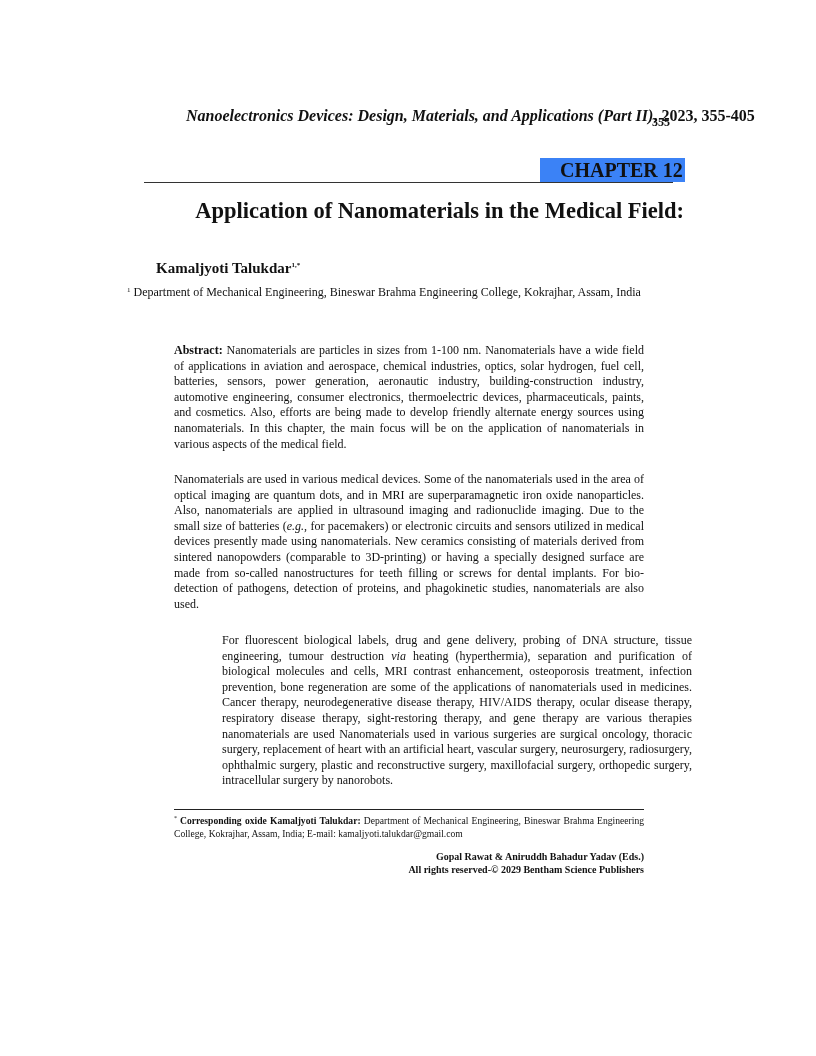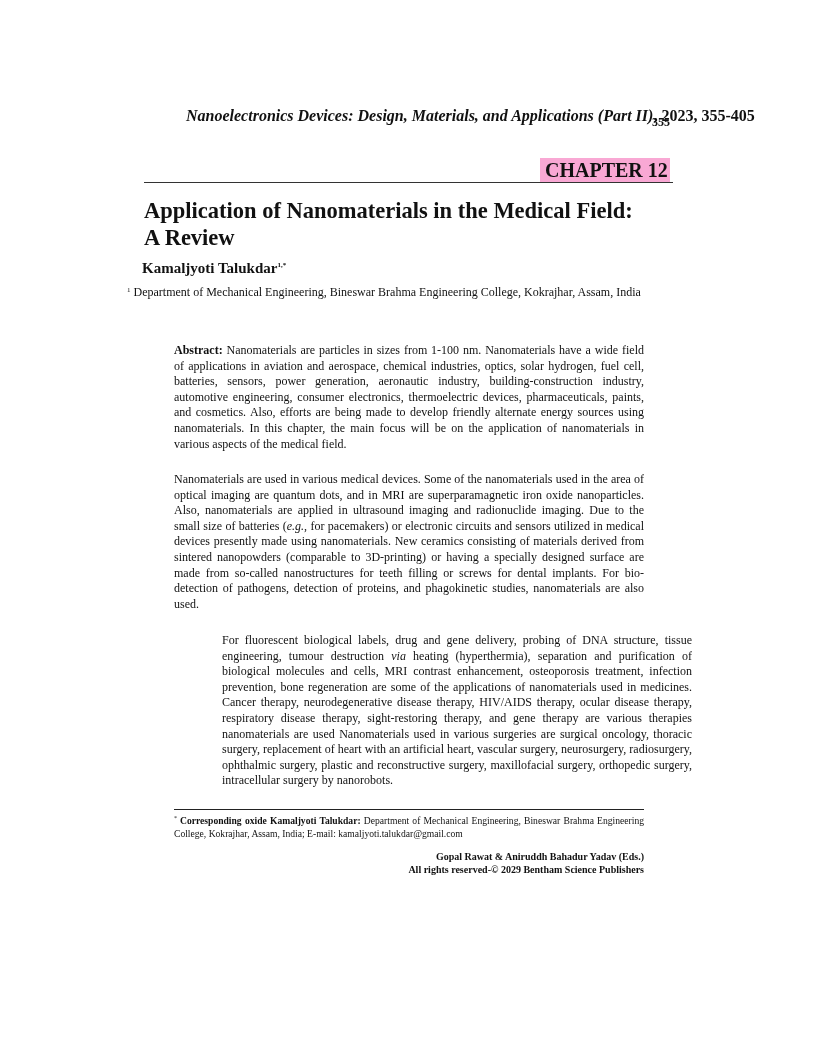--- a/index.html
+++ b/index.html
@@ -3,24 +3,24 @@
 <meta charset="utf-8">
 <style>
   html, body { margin: 0; padding: 0; background: #ffffff; }
   body { width: 816px; height: 1056px; position: relative; overflow: hidden;
          font-family: "Liberation Serif", "DejaVu Serif", serif; color: #111; }
   .abs { position: absolute; }
   #running-head { left: 186px; top: 107px; width: 486px; font-size: 16px; font-weight: bold; font-style: italic; white-space: nowrap; }
   #running-head .journal { font-style: italic; }
   #running-head .meta { font-style: normal; }
   #page-num { left: 652px; top: 115px; font-size: 12px; font-weight: bold; }
-  #chapter-box { left: 540px; top: 158px; background: #f9a8d4; padding: 0 2px 0 5px; font-size: 20px; font-weight: bold; line-height: 24px; }
+  #chapter-box { left: 540px; top: 158px; background: #3b82f6; padding: 0 2px 0 20px; font-size: 20px; font-weight: bold; line-height: 24px; }
   #rule-top { left: 144px; top: 182px; width: 529px; height: 1px; background: #333; }
-  #title { left: 144px; top: 197px; width: 540px; font-size: 22.5px; font-weight: bold; line-height: 27px; }
-  #author { left: 142px; top: 260px; font-size: 15px; font-weight: bold; text-align: center; }
+  #title { left: 144px; top: 197px; width: 540px; font-size: 22.5px; font-weight: bold; line-height: 27px; text-align: right; }
+  #author { left: 156px; top: 260px; font-size: 15px; font-weight: bold; text-align: center; }
   #author sup { font-size: 7px; font-weight: bold; vertical-align: 6px; }
   #affil { left: 127px; top: 283px; width: 530px; font-size: 12px; line-height: 15.5px; text-align: justify; }
   #affil sup { font-size: 7px; vertical-align: 4px; margin-right: 3px; }
   .para { left: 174px; width: 470px; font-size: 12px; line-height: 15.6px; text-align: justify; text-align-last: left; }
   #abstract { top: 343px; }
   #para1 { top: 472px; }
   #para2 { top: 633px; margin-left: 48px; }
   #rule-foot { left: 174px; top: 809px; width: 470px; height: 1px; background: #222; }
   #footnote { left: 174px; top: 812px; width: 470px; font-size: 9.6px; line-height: 13px; text-align: justify; text-align-last: left; }
   #footnote sup { font-size: 6px; vertical-align: 4px; margin-right: 3px; }
@@ -30,21 +30,20 @@
 <body>
 
 <div id="running-head" class="abs"><span class="journal">Nanoelectronics Devices: Design, Materials, and Applications (Part II)</span><span class="meta">, 2023, 355-405</span></div>
 <div id="page-num" class="abs">355</div>
 
 <div id="chapter-box" class="abs">CHAPTER 12</div>
 <div id="rule-top" class="abs"></div>
 
 <div id="title" class="abs">
   <div>Application of Nanomaterials in the Medical Field:</div>
-  <div>A Review</div>
 </div>
 
 <div id="author" class="abs"><span>Kamaljyoti Talukdar</span><sup>1,*</sup></div>
 
 <div id="affil" class="abs"><sup>1</sup><span>Department of Mechanical Engineering, Bineswar Brahma Engineering College, Kokrajhar, Assam, India</span></div>
 
 <div id="abstract" class="abs para"><b>Abstract:</b><span> Nanomaterials are particles in sizes from 1-100 nm. Nanomaterials have a wide field of applications in aviation and aerospace, chemical industries, optics, solar hydrogen, fuel cell, batteries, sensors, power generation, aeronautic industry, building-construction industry, automotive engineering, consumer electronics, thermoelectric devices, pharmaceuticals, paints, and cosmetics. Also, efforts are being made to develop friendly alternate energy sources using nanomaterials. In this chapter, the main focus will be on the application of nanomaterials in various aspects of the medical field.</span></div>
 
 <div id="para1" class="abs para"><span>Nanomaterials are used in various medical devices. Some of the nanomaterials used in the area of optical imaging are quantum dots, and in MRI are superparamagnetic iron oxide nanoparticles. Also, nanomaterials are applied in ultrasound imaging and radionuclide imaging. Due to the small size of batteries (</span><i>e.g.</i><span>, for pacemakers) or electronic circuits and sensors utilized in medical devices presently made using nanomaterials. New ceramics consisting of materials derived from sintered nanopowders (comparable to 3D-printing) or having a specially designed surface are made from so-called nanostructures for teeth filling or screws for dental implants. For bio-detection of pathogens, detection of proteins, and phagokinetic studies, nanomaterials are also used.</span></div>
 

